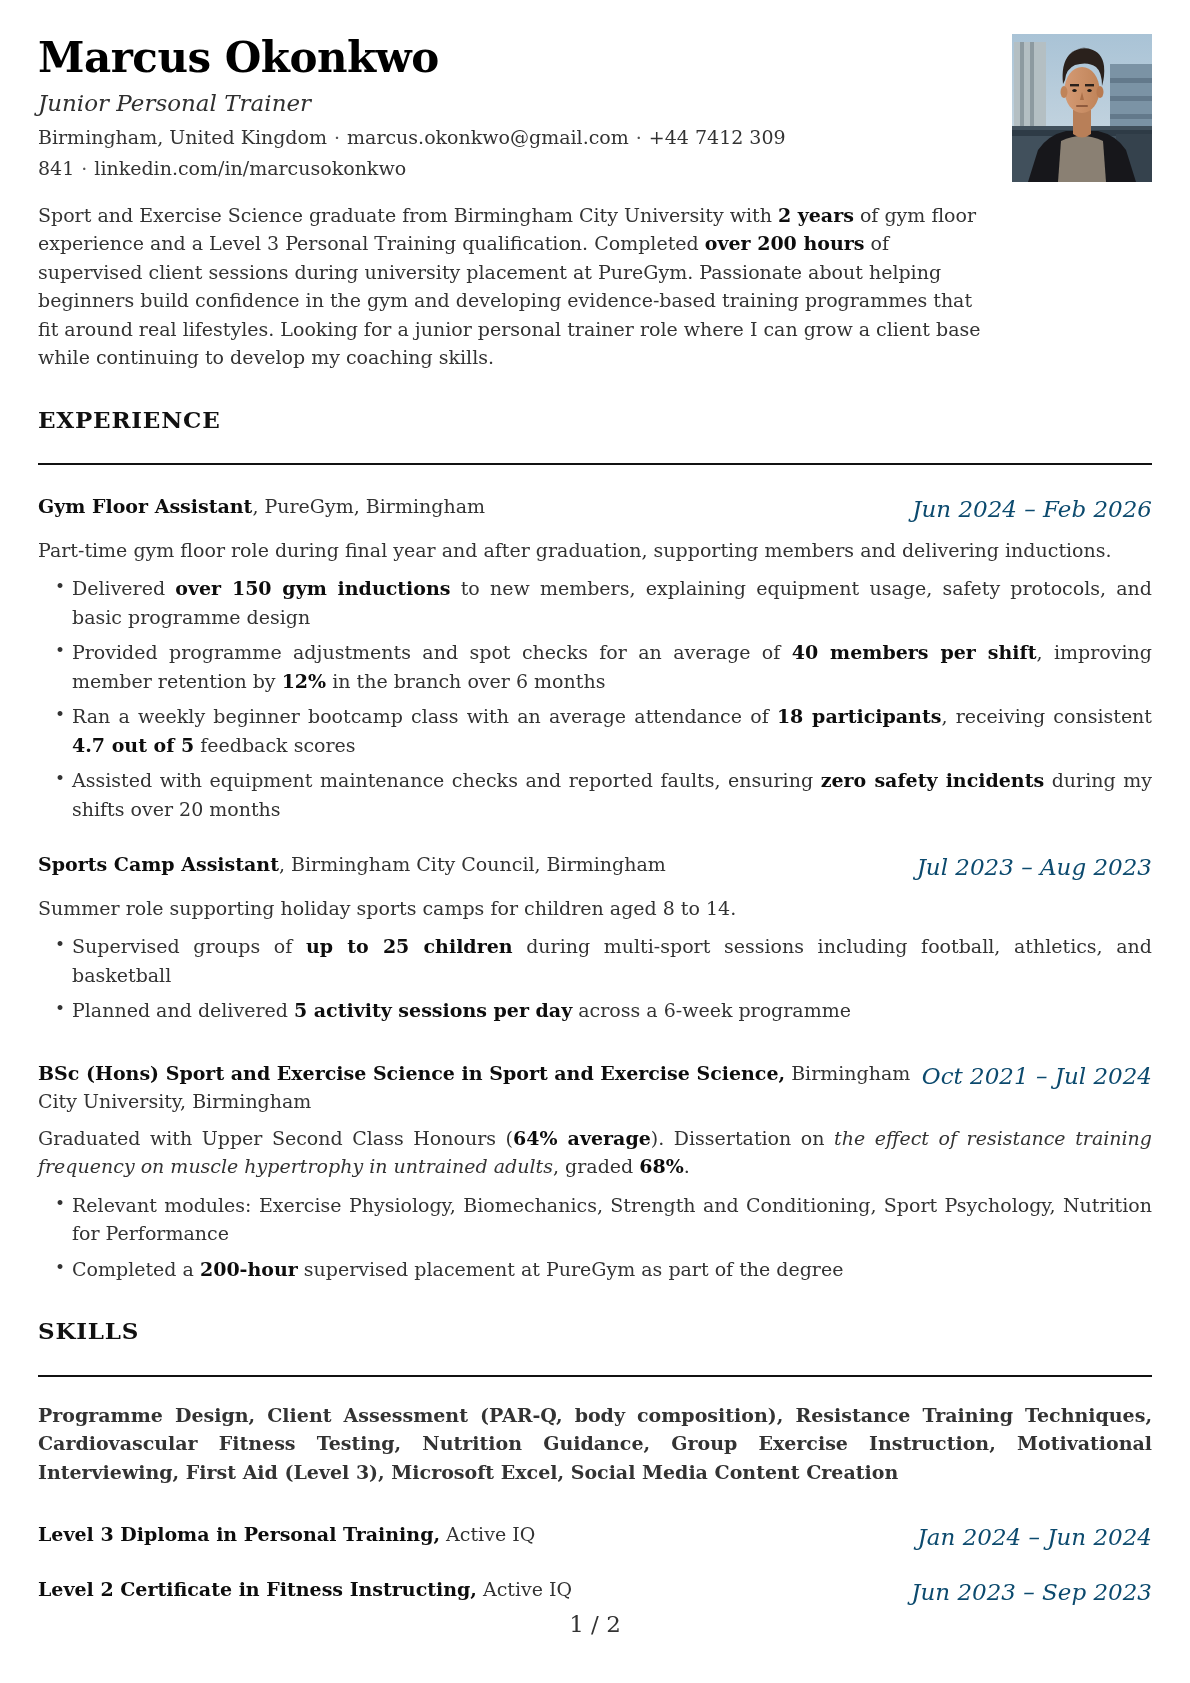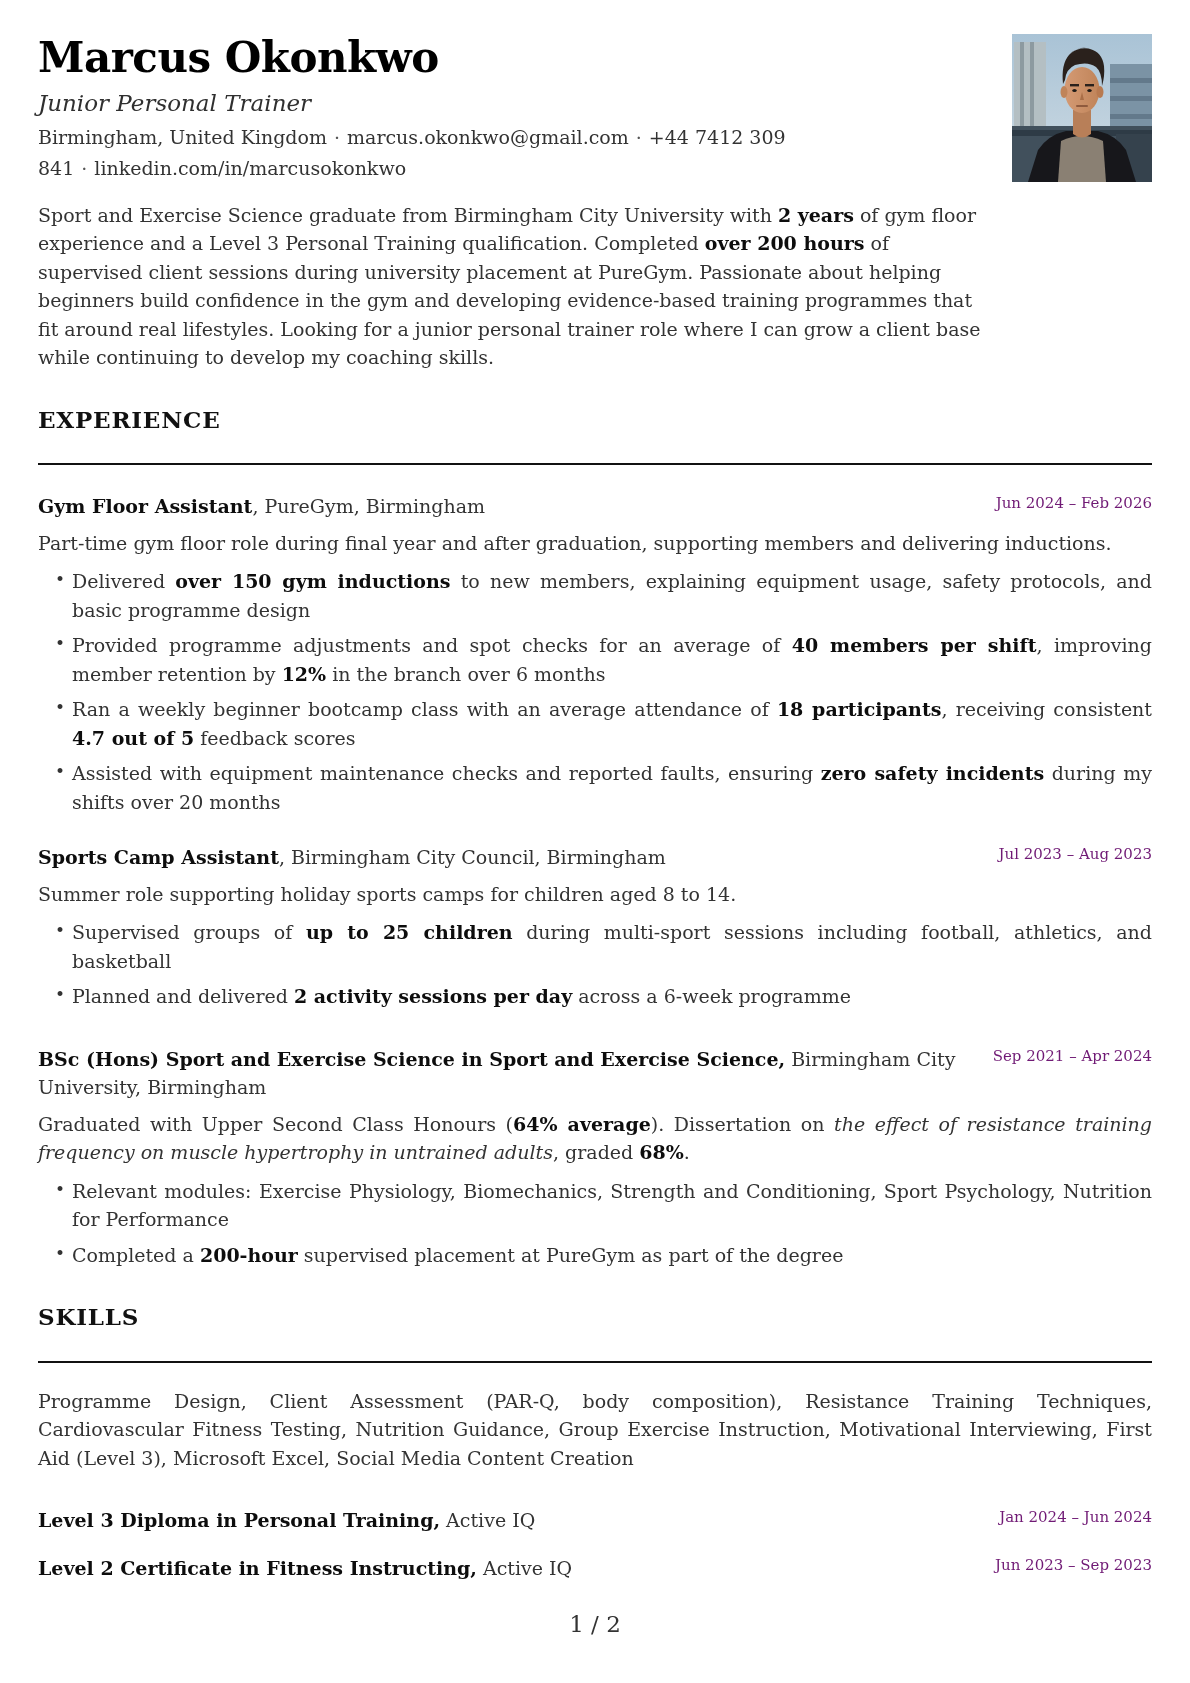--- a/index.html
+++ b/index.html
@@ -31,30 +31,30 @@
   .section{margin-top:34px;}
   .section-heading{
     margin:0;font-size:23px;line-height:1.2;font-weight:bold;color:var(--heading);
     letter-spacing:0.8px;border-bottom:2px solid var(--rule);padding-bottom:30px;
   }
   .entry{margin-top:27px;}
   [data-name="section-certifications"] .entry{margin-top:19px;}
   .entry-head{display:flex;justify-content:space-between;align-items:flex-start;}
   .entry-title{font-size:19px;line-height:1.5;flex:1;min-width:0;}
   .entry-title strong{color:#0d0d0d;}
-  .entry-date{font-size:15px;line-height:1.55;white-space:nowrap;color:#701a75;}
+  .entry-date{font-size:23px;line-height:1.55;font-style:italic;white-space:nowrap;color:#0c4a6e;}
   .entry-desc{margin:8px 0 0 0;font-size:19px;line-height:1.5;text-align:justify;hyphens:auto;}
   .rich strong{color:#0d0d0d;}
   .bullets{list-style:none;margin:10px 0 0 0;padding:0;}
   .bullet{
     position:relative;padding-left:34px;font-size:19px;line-height:1.5;
     text-align:justify;hyphens:auto;margin-top:7px;
   }
   .bullet::before{content:"•";position:absolute;left:17px;top:0;font-size:17px;color:#333;}
-  .skills-para{margin:24px 0 4px 0;font-size:19px;line-height:1.5;text-align:justify;hyphens:auto;}
+  .skills-para{margin:24px 0 4px 0;font-size:19px;line-height:1.5;text-align:justify;hyphens:auto;font-weight:bold;}
   
   .footer{position:absolute;left:0;right:0;bottom:46px;text-align:center;font-size:23px;color:#333;}
 </style>
 </head>
 <body>
 
 <div class="page" data-name="resume-page">
 
   <header class="header" data-name="resume-header">
     <div class="header-left" data-name="header-text-column">
@@ -130,31 +130,31 @@
             </ul>
   </div>
           <div class="entry" data-name="entry">
     <div class="entry-head" data-name="entry-header">
       <div class="entry-title" data-name="entry-title"><strong class="t-bold" data-name="entry-title-bold">Sports Camp Assistant</strong><span class="t-rest" data-name="entry-title-rest">, Birmingham City Council, Birmingham</span></div>
       <div class="entry-date" data-name="entry-date">Jul 2023 – Aug 2023</div>
     </div>
     <p class="entry-desc rich" data-name="entry-description"><span>Summer role supporting holiday sports camps for children aged 8 to 14.</span></p>
     <ul class="bullets" data-name="bullet-list">
               <li class="bullet" data-name="bullet-item"><span class="btext rich" data-name="bullet-text"><span>Supervised groups of </span><strong>up to 25 children</strong><span> during multi-sport sessions including football, athletics, and basketball</span></span></li>
-              <li class="bullet" data-name="bullet-item"><span class="btext rich" data-name="bullet-text"><span>Planned and delivered </span><strong>2 activity sessions per day</strong><span> across a 6-week programme</span></span></li>
+              <li class="bullet" data-name="bullet-item"><span class="btext rich" data-name="bullet-text"><span>Planned and delivered </span><strong>5 activity sessions per day</strong><span> across a 6-week programme</span></span></li>
             </ul>
   </div>
         </div>
   </section>
       <section class="section" data-name="section-education">
     <div class="entries" data-name="section-entries">
           <div class="entry" data-name="entry">
     <div class="entry-head" data-name="entry-header">
       <div class="entry-title" data-name="entry-title"><strong class="t-bold" data-name="entry-title-bold">BSc (Hons) Sport and Exercise Science in Sport and Exercise Science,</strong><span class="t-rest" data-name="entry-title-rest"> Birmingham City University, Birmingham</span></div>
-      <div class="entry-date" data-name="entry-date">Sep 2021 – Apr 2024</div>
+      <div class="entry-date" data-name="entry-date">Oct 2021 – Jul 2024</div>
     </div>
     <p class="entry-desc rich" data-name="entry-description"><span>Graduated with Upper Second Class Honours (</span><strong>64% average</strong><span>). Dissertation on </span><em>the effect of resistance training frequency on muscle hypertrophy in untrained adults</em><span>, graded </span><strong>68%</strong><span>.</span></p>
     <ul class="bullets" data-name="bullet-list">
               <li class="bullet" data-name="bullet-item"><span class="btext rich" data-name="bullet-text"><span>Relevant modules: Exercise Physiology, Biomechanics, Strength and Conditioning, Sport Psychology, Nutrition for Performance</span></span></li>
               <li class="bullet" data-name="bullet-item"><span class="btext rich" data-name="bullet-text"><span>Completed a </span><strong>200-hour</strong><span> supervised placement at PureGym as part of the degree</span></span></li>
             </ul>
   </div>
         </div>
   </section>
       <section class="section" data-name="section-skills">

